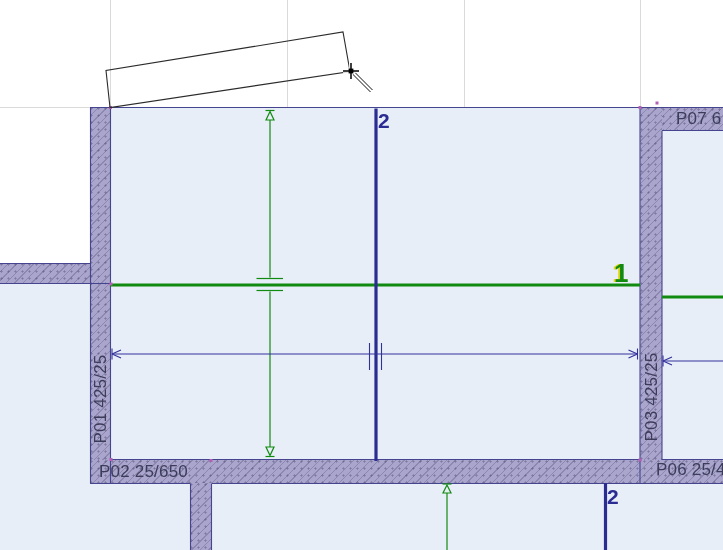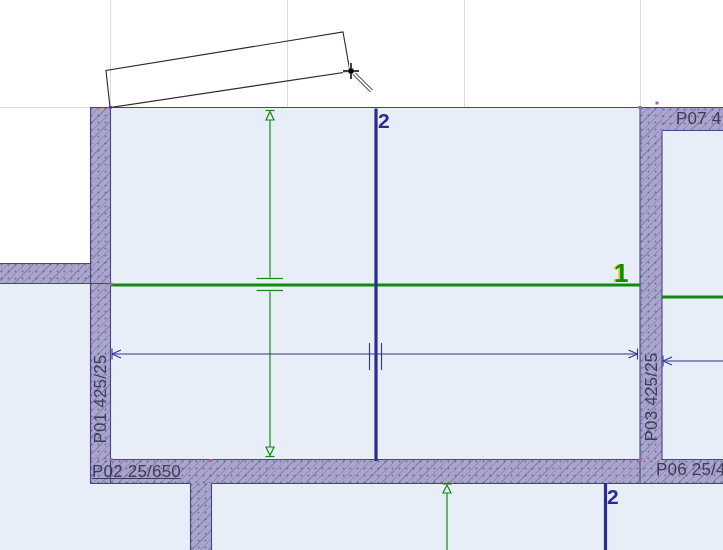--- a/index.html
+++ b/index.html
@@ -134,22 +134,22 @@
     <g>
       <line x1="351" y1="63" x2="351" y2="79" stroke="#ffffff" stroke-width="3.6"></line>
       <line x1="343" y1="71" x2="359" y2="71" stroke="#ffffff" stroke-width="3.6"></line>
       <line x1="351" y1="63" x2="351" y2="79" stroke="#000000" stroke-width="1.5"></line>
       <line x1="343" y1="71" x2="359" y2="71" stroke="#000000" stroke-width="1.5"></line>
       <rect x="348.6" y="68.6" width="4.8" height="4.8" fill="#000000"></rect>
     </g>
   </svg>
 
   <div class="tag rot" style="left:100px;top:399px;">P01 425/25</div>
-  <div class="tag" style="left:92px;top:463px;text-decoration:underline;">P02 25/650</div>
+  <div class="tag" style="left:99px;top:463px;">P02 25/650</div>
   <div class="tag rot" style="left:651px;top:397px;">P03 425/25</div>
   <div class="tag" style="left:656px;top:461px;">P06 25/4</div>
-  <div class="tag" style="left:676px;top:110px;">P07 4</div>
+  <div class="tag" style="left:676px;top:110px;">P07 6</div>
 
   <div class="marker-num" style="left:378px;top:111px;">2</div>
   <div class="marker-num" style="left:607px;top:487px;">2</div>
   <div class="level-num" style="left:614px;top:262px;">1</div>
 
 </div>
 
 </body></html>

